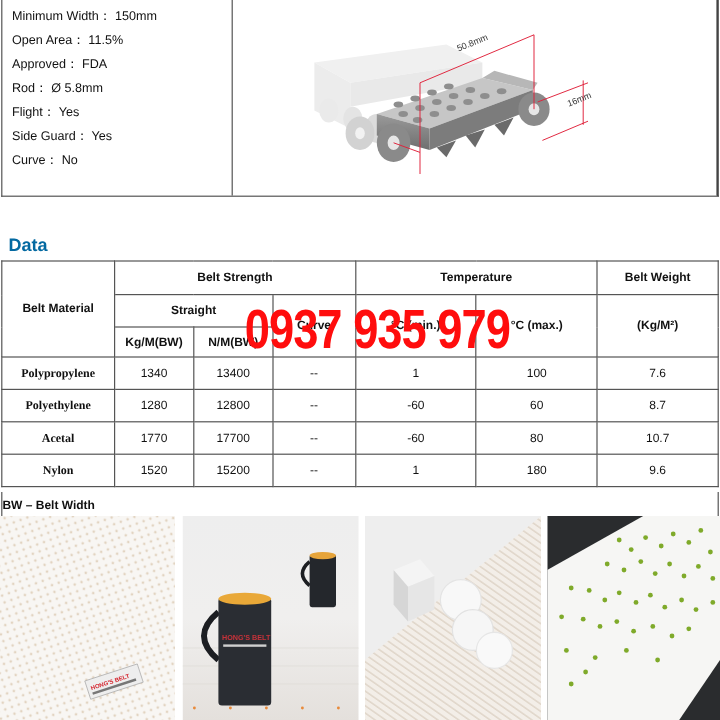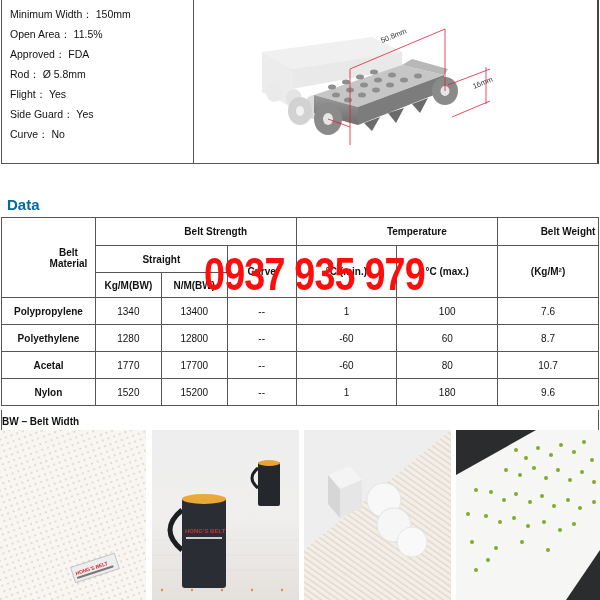--- a/index.html
+++ b/index.html
@@ -23,25 +23,25 @@
 
     table.data-table {
       position: absolute; left: 1px; top: 217px; width: 598px;
       border-collapse: collapse; font-size: 10px;
     }
     table.data-table td, table.data-table th {
       border: 1px solid #555; text-align: center; vertical-align: middle;
       color: #111;
     }
     table.data-table th { font-weight: bold; }
-    .h1 th { height: 28px; padding-left: 40px; }
+    .h1 th { height: 28px; }
     .h2 th, .h2 td { height: 27px; }
     .h3 td { height: 25px; font-weight: bold; }
     .drow td { height: 27px; }
-    .drow td.mat { font-weight: bold; }
+    .drow td.mat { font-weight: bold; font-family: Liberation Serif, serif; }
 
     .overlay-phone {
       position: absolute; left: 204px; top: 251px;
       font-family: "Liberation Sans", sans-serif; font-weight: bold;
       font-size: 46px; color: #ff0d0d; letter-spacing: -1px; line-height: 1;
       transform: scaleX(0.82); transform-origin: left top;
       white-space: nowrap;
     }
 
     .bw-frame {

